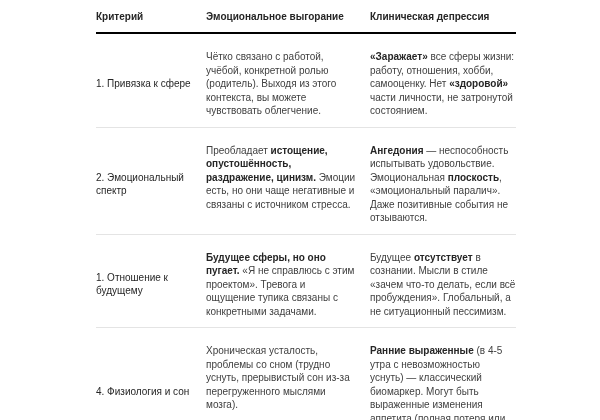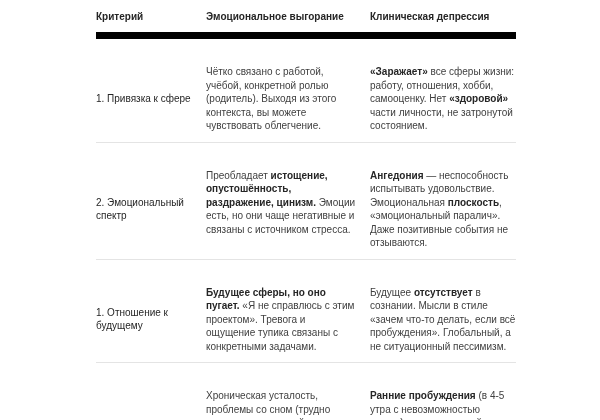--- a/index.html
+++ b/index.html
@@ -30,29 +30,29 @@
   col.c2 { width: 164px; }
   col.c3 { width: 146px; }
   th.hdr {
     font-size: 10px;
     line-height: 13px;
     font-weight: bold;
     color: #262626;
     text-align: left;
     vertical-align: top;
     padding: 8px 14px 9px 0;
-    border-bottom: 7px solid #000000;
+    border-bottom: 2px solid #000000;
     margin-left: 24px;
   }
   td.cell {
     font-size: 10px;
     line-height: 13.5px;
     text-align: left;
     vertical-align: top;
-    padding: 26px 14px 9px 0;
+    padding: 16px 14px 9px 0;
     border-bottom: 1px solid #e4e4e4;
   }
   td.crit {
     font-weight: normal;
     color: #262626;
     vertical-align: middle;
   }
   tr.last td.cell { border-bottom: none; }
   th.hdr:last-child, td.cell:last-child { padding-right: 0; }
   .b { font-weight: bold; color: #262626; margin-top: 11px; }
@@ -86,21 +86,21 @@
         <td class="cell"><span class="b">Ангедония</span><span> — неспособность испытывать удовольствие. Эмоциональная </span><span class="b">плоскость</span><span>, «эмоциональный паралич». Даже позитивные события не отзываются.</span></td>
       </tr>
       <tr>
         <td class="cell crit">1. Отношение к будущему</td>
         <td class="cell"><span class="b">Будущее сферы, но оно пугает.</span><span> «Я не справлюсь с этим проектом». Тревога и ощущение тупика связаны с конкретными задачами.</span></td>
         <td class="cell"><span>Будущее </span><span class="b">отсутствует</span><span> в сознании. Мысли в стиле «зачем что-то делать, если всё пробуждения». Глобальный, а не ситуационный пессимизм.</span></td>
       </tr>
       <tr>
         <td class="cell crit">4. Физиология и сон</td>
         <td class="cell"><span>Хроническая усталость, проблемы со сном (трудно уснуть, прерывистый сон из-за перегруженного мыслями мозга).</span></td>
-        <td class="cell"><span class="b">Ранние пробуждения</span><span> (в 4-5 утра с невозможностью уснуть) — классический биомаркер. Могут быть выраженные изменения аппетита (полная потеря или переедание), веса.</span></td>
+        <td class="cell"><span class="b">Ранние выраженные</span><span> (в 4-5 утра с невозможностью уснуть) — классический биомаркер. Могут быть выраженные изменения аппетита (полная потеря или переедание), веса.</span></td>
       </tr>
       <tr class="last">
         <td class="cell crit">5. Реакция на отдых</td>
         <td class="cell"></td>
         <td class="cell"></td>
       </tr>
     </tbody>
   </table>
 </div>
 

